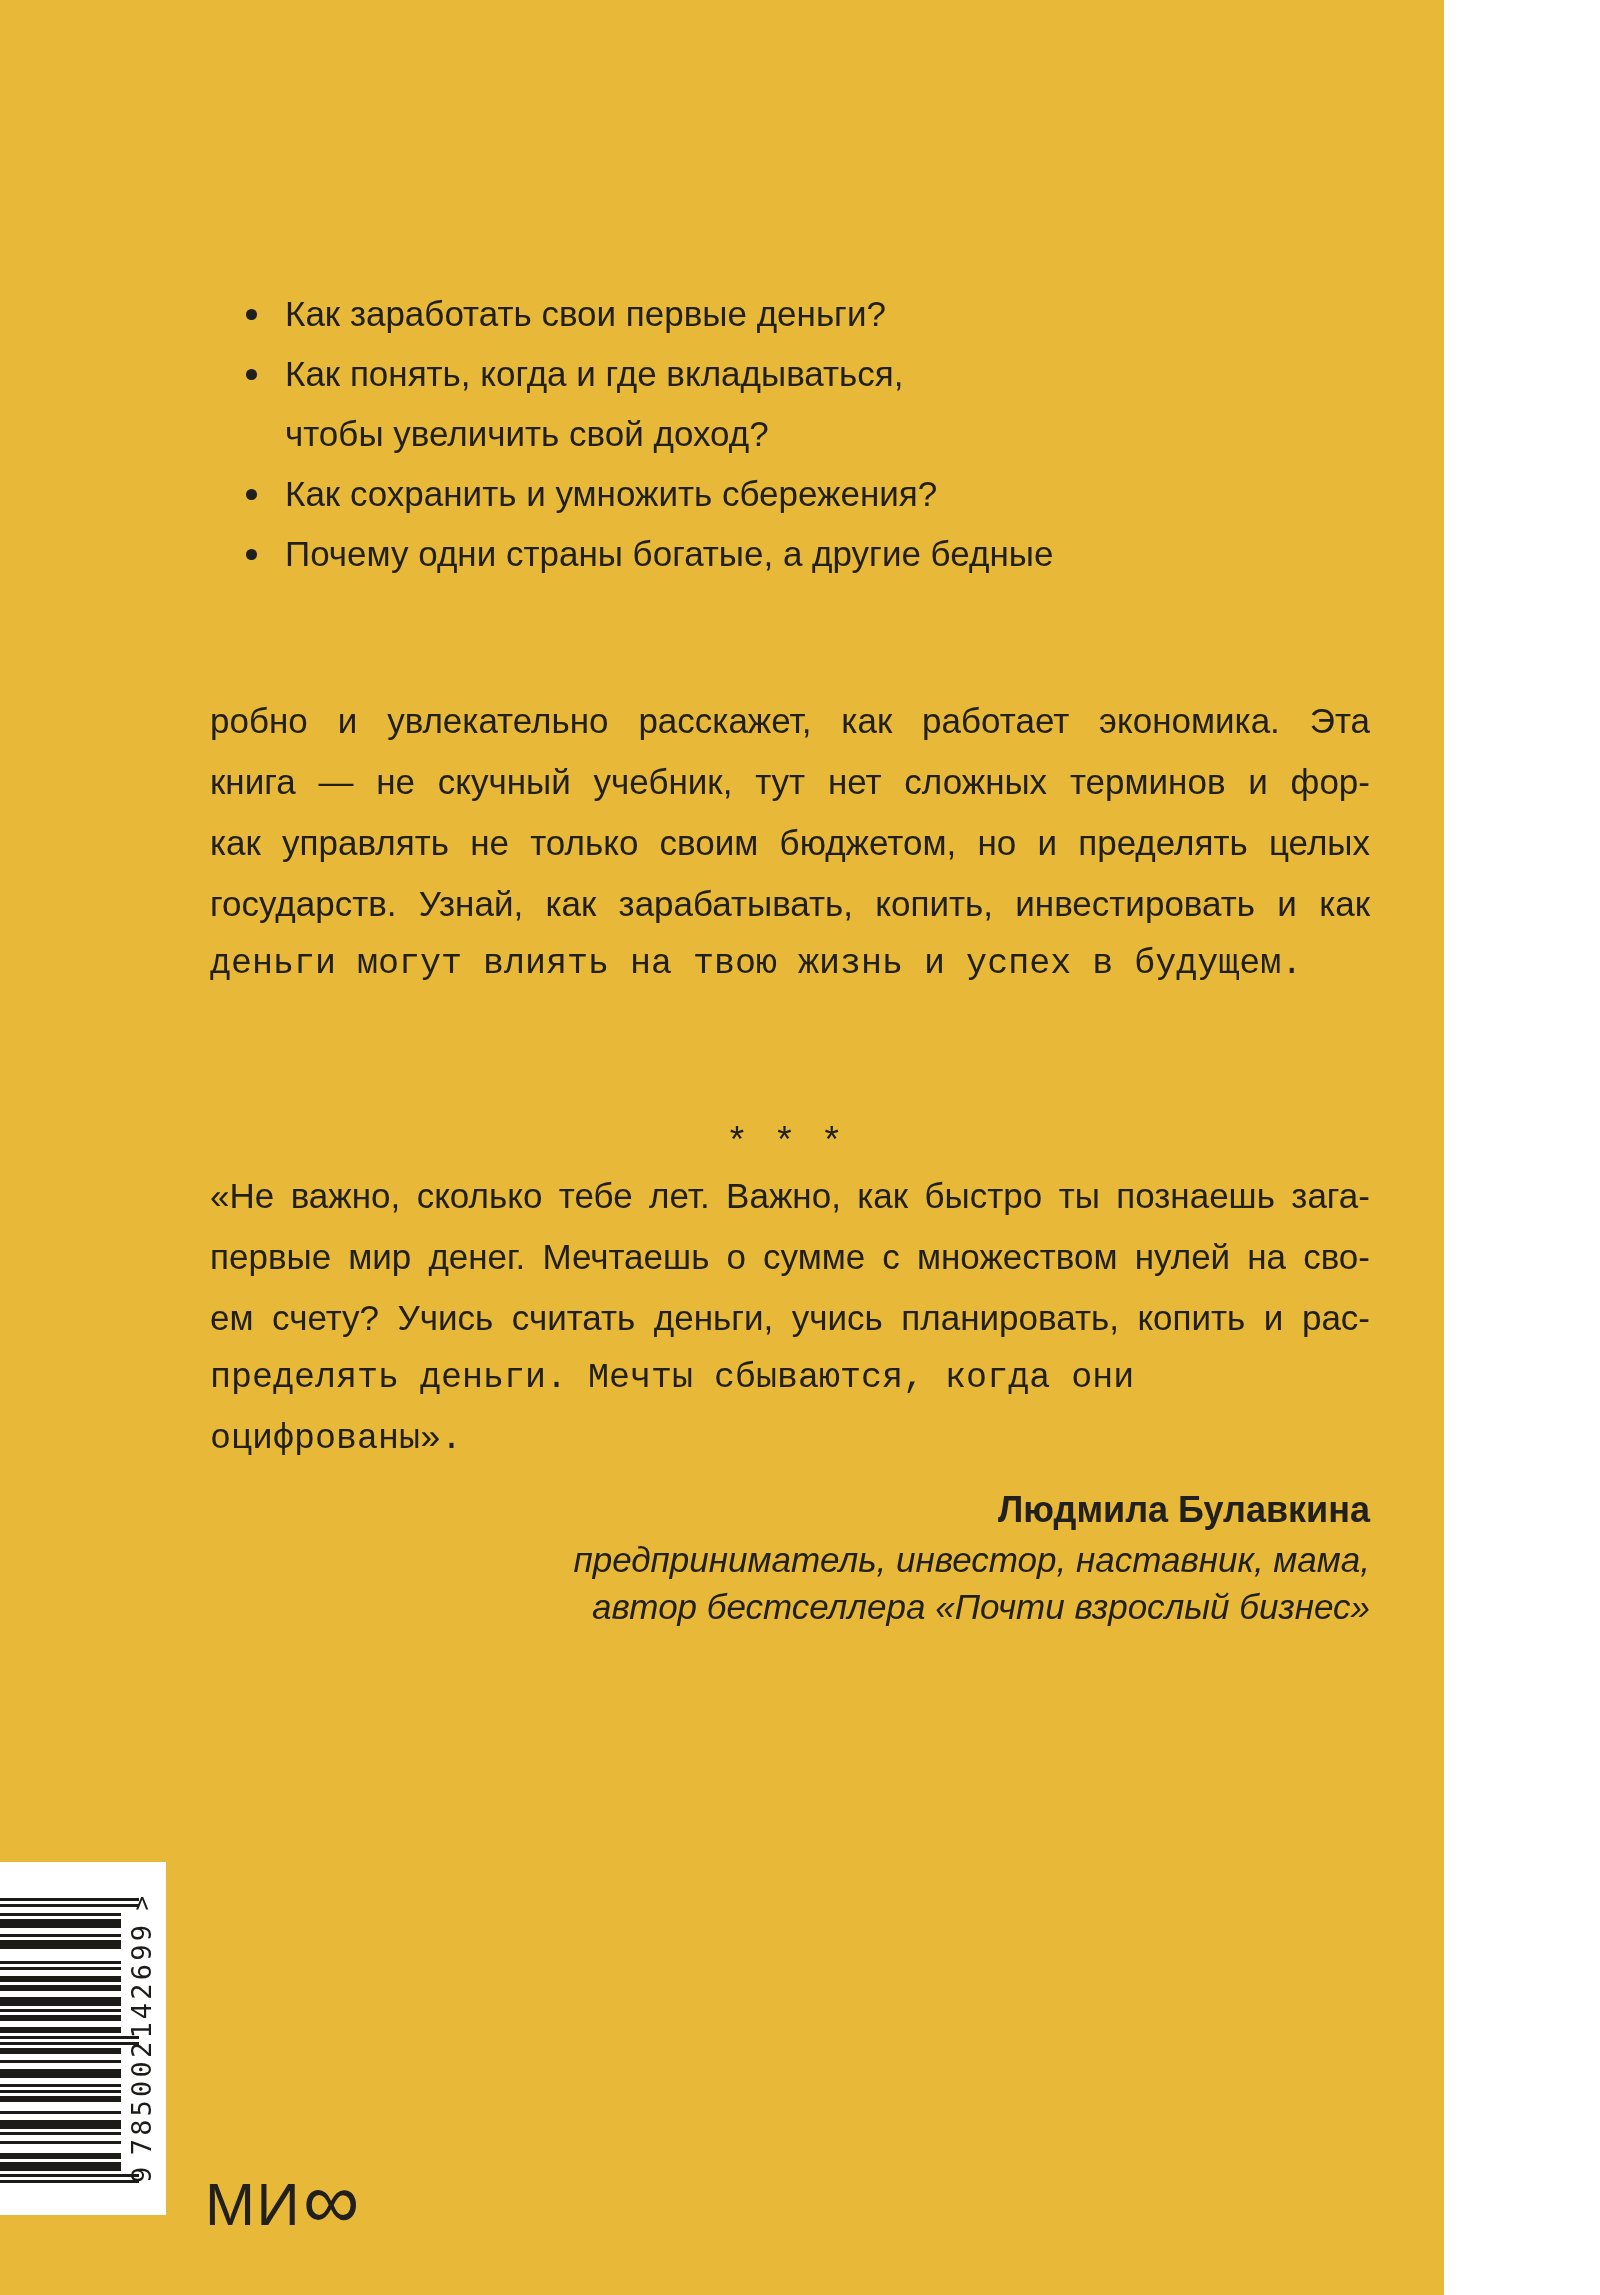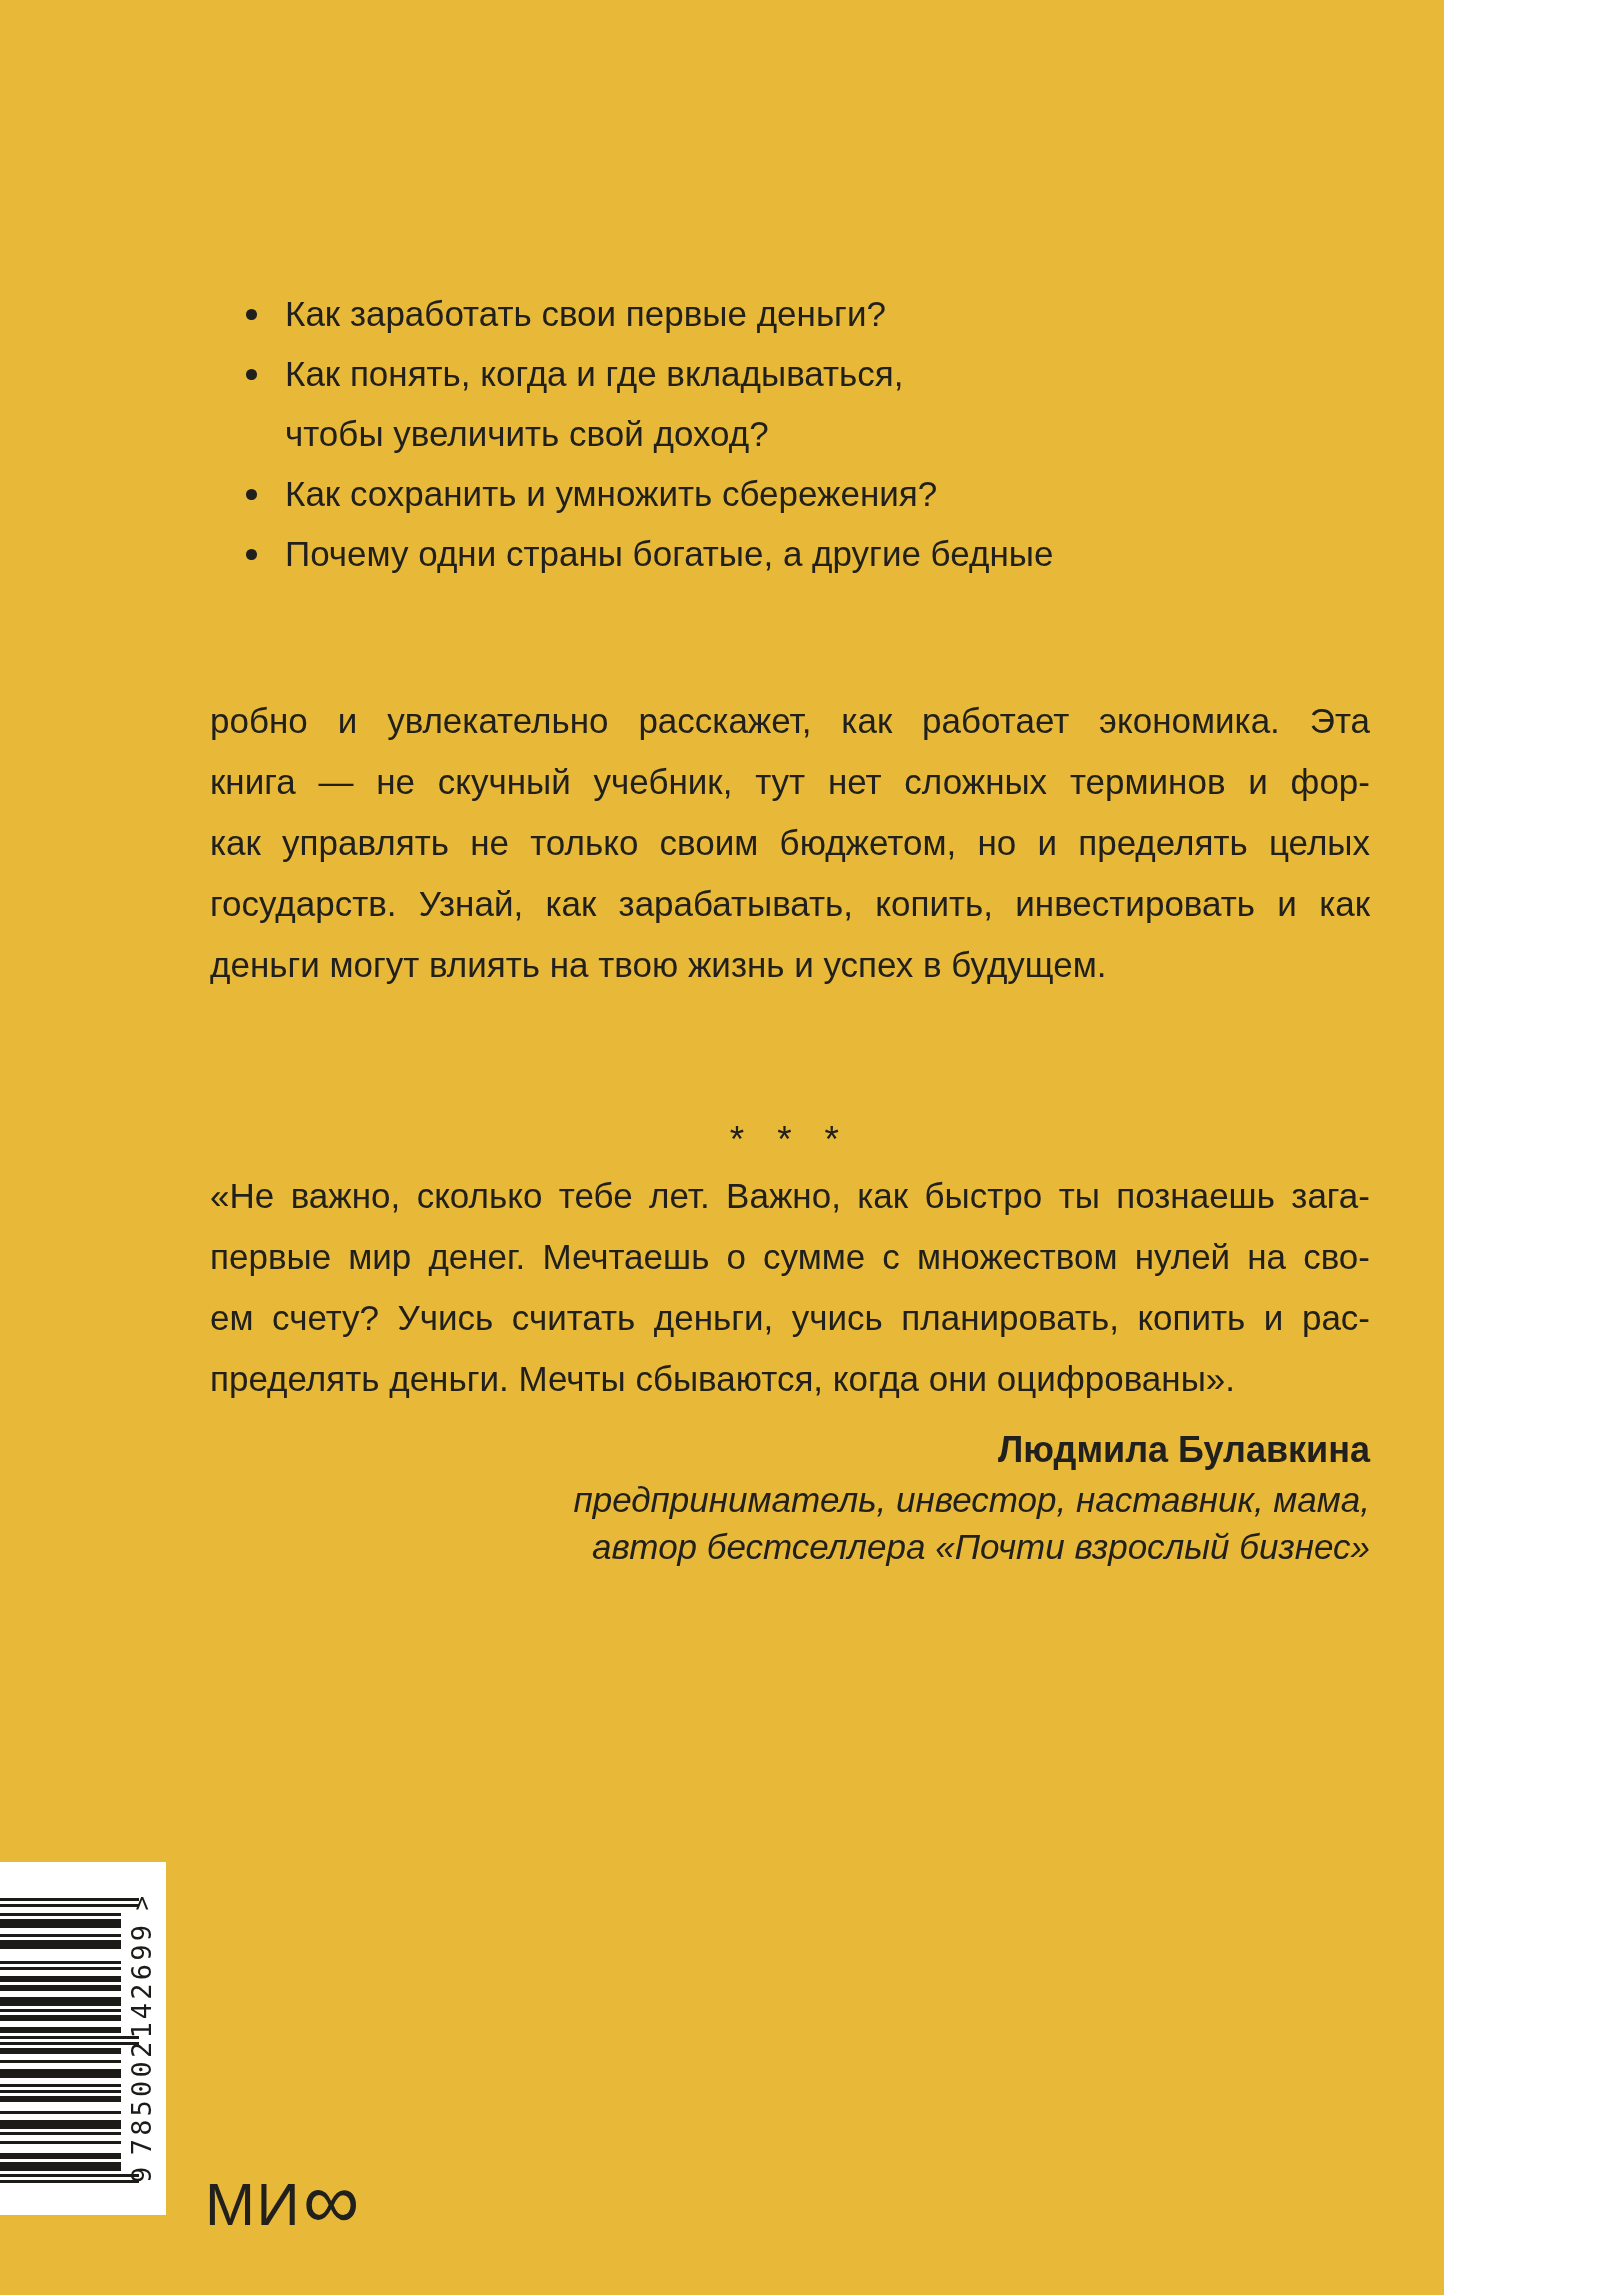--- a/index.html
+++ b/index.html
@@ -22,33 +22,33 @@
   .bullet-item { position: relative; padding-left: 75px; }
   .bullet-item .dot {
     position: absolute; left: 36px; top: 25px;
     width: 10.5px; height: 10.5px; border-radius: 50%;
     background: #22201C;
   }
 
   
   .desc { top: 690px; font-size: 35px; line-height: 61px; }
   .jline { text-align: justify; text-align-last: justify; }
-  .jline-last { text-align: left; text-align-last: auto; }
+  .jline-last { text-align: left; text-align-last: auto; font-family: Liberation Mono, monospace; }
 
   
   .sep {
     top: 1116px; text-align: center;
     font-size: 37px; letter-spacing: 11.3px; line-height: 48px;
   }
 
   
   .quote { top: 1165px; font-size: 35px; line-height: 61px; }
 
   
-  .attr { top: 1424px; text-align: right; }
+  .attr { top: 1484px; text-align: right; }
   .attr-name { font-size: 36px; font-weight: bold; line-height: 52px; }
   .attr-role { font-size: 35px; font-style: italic; line-height: 47px; }
 
   
   .barcode-box {
     position: absolute; left: 0; top: 1862px;
     width: 166px; height: 353px; background: #FFFFFF;
   }
   .bars {
     position: absolute; left: 0; top: 34px;

